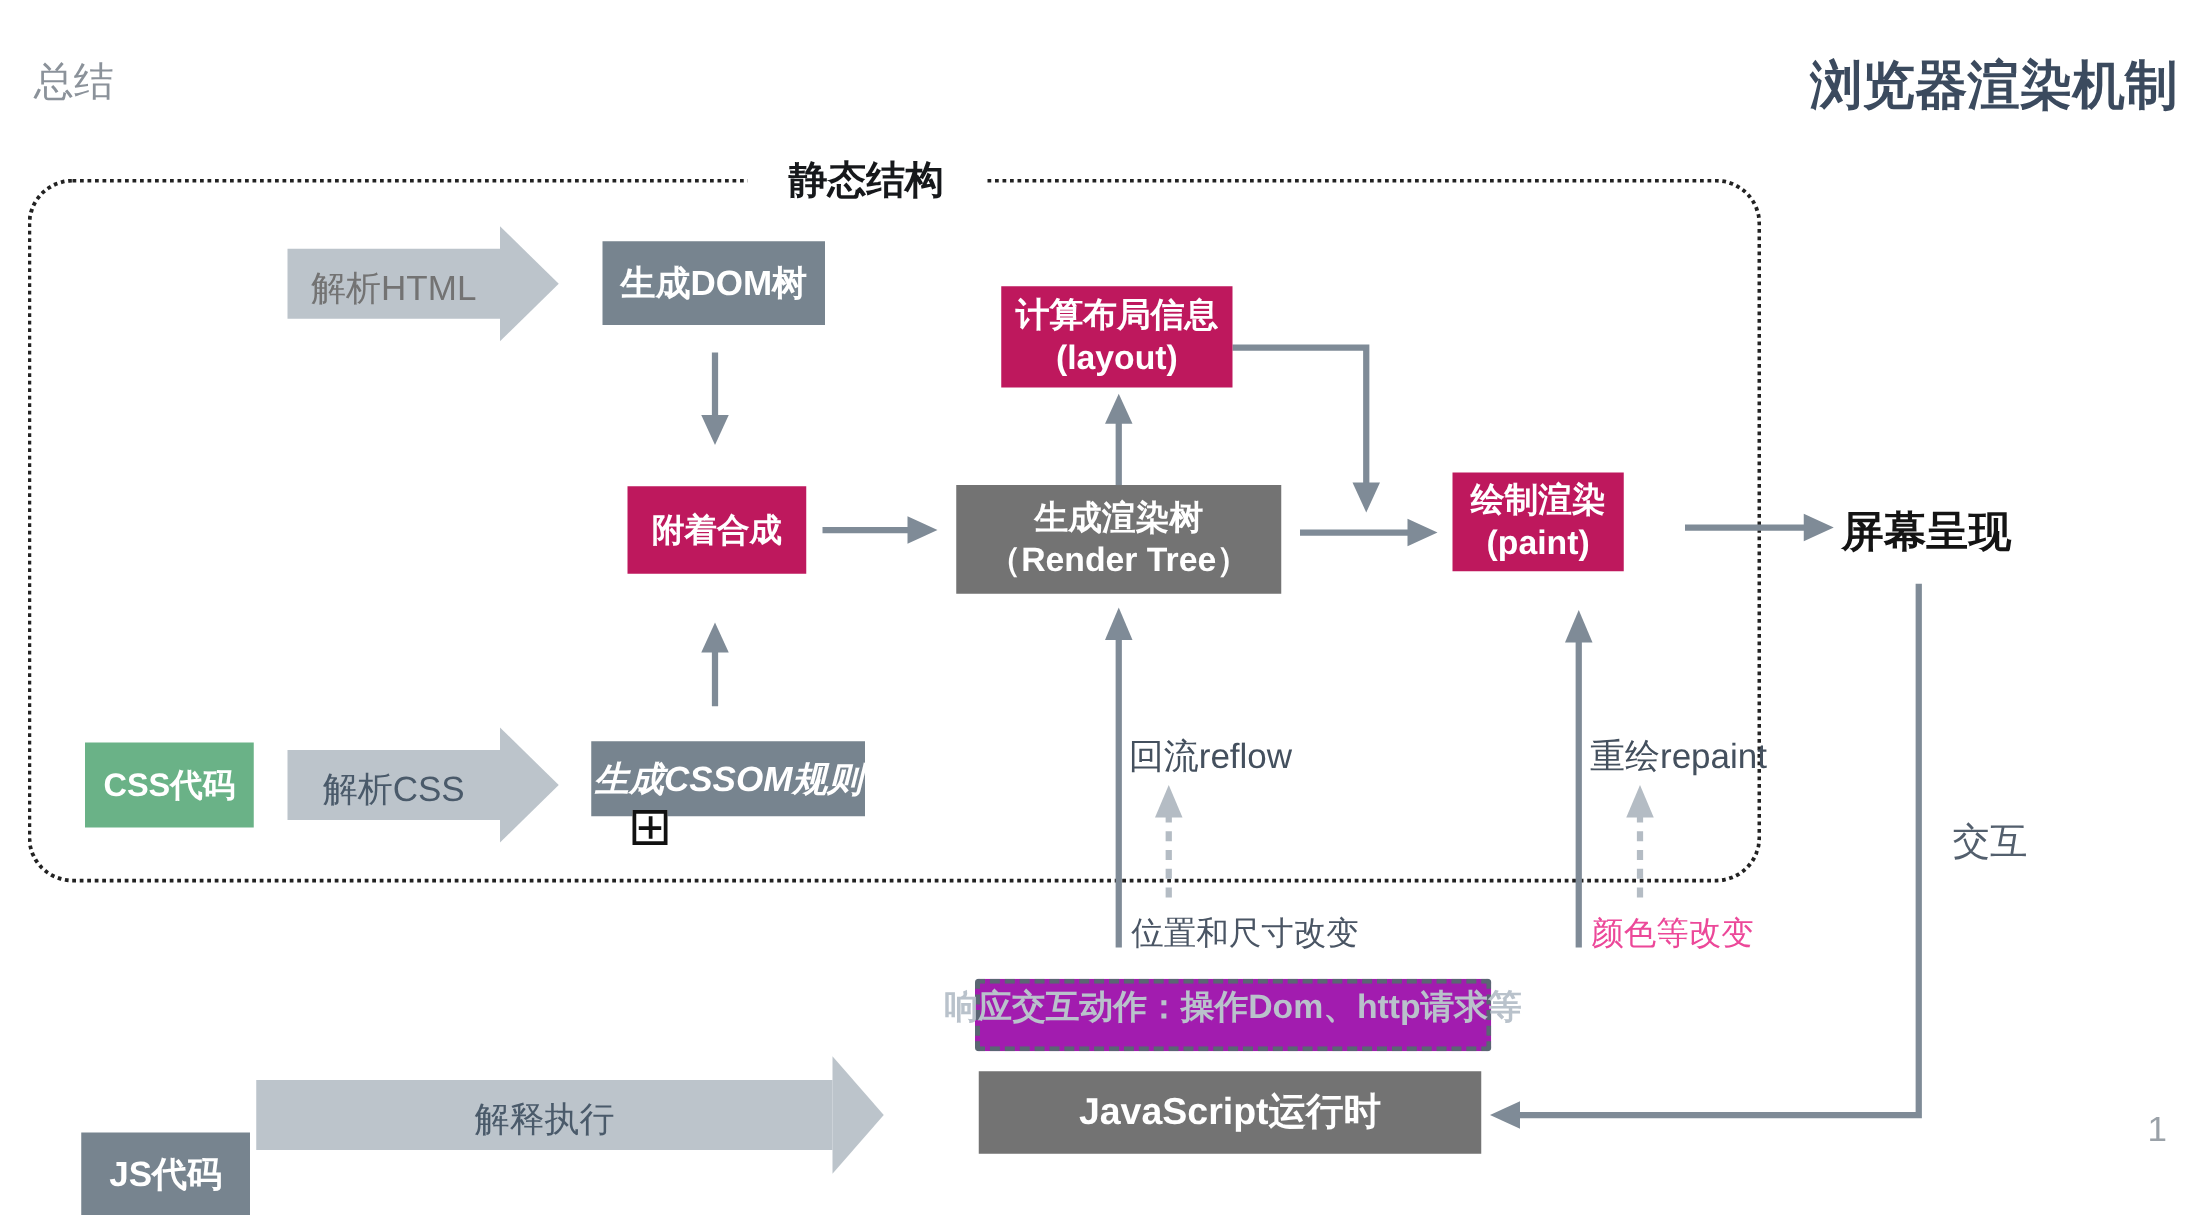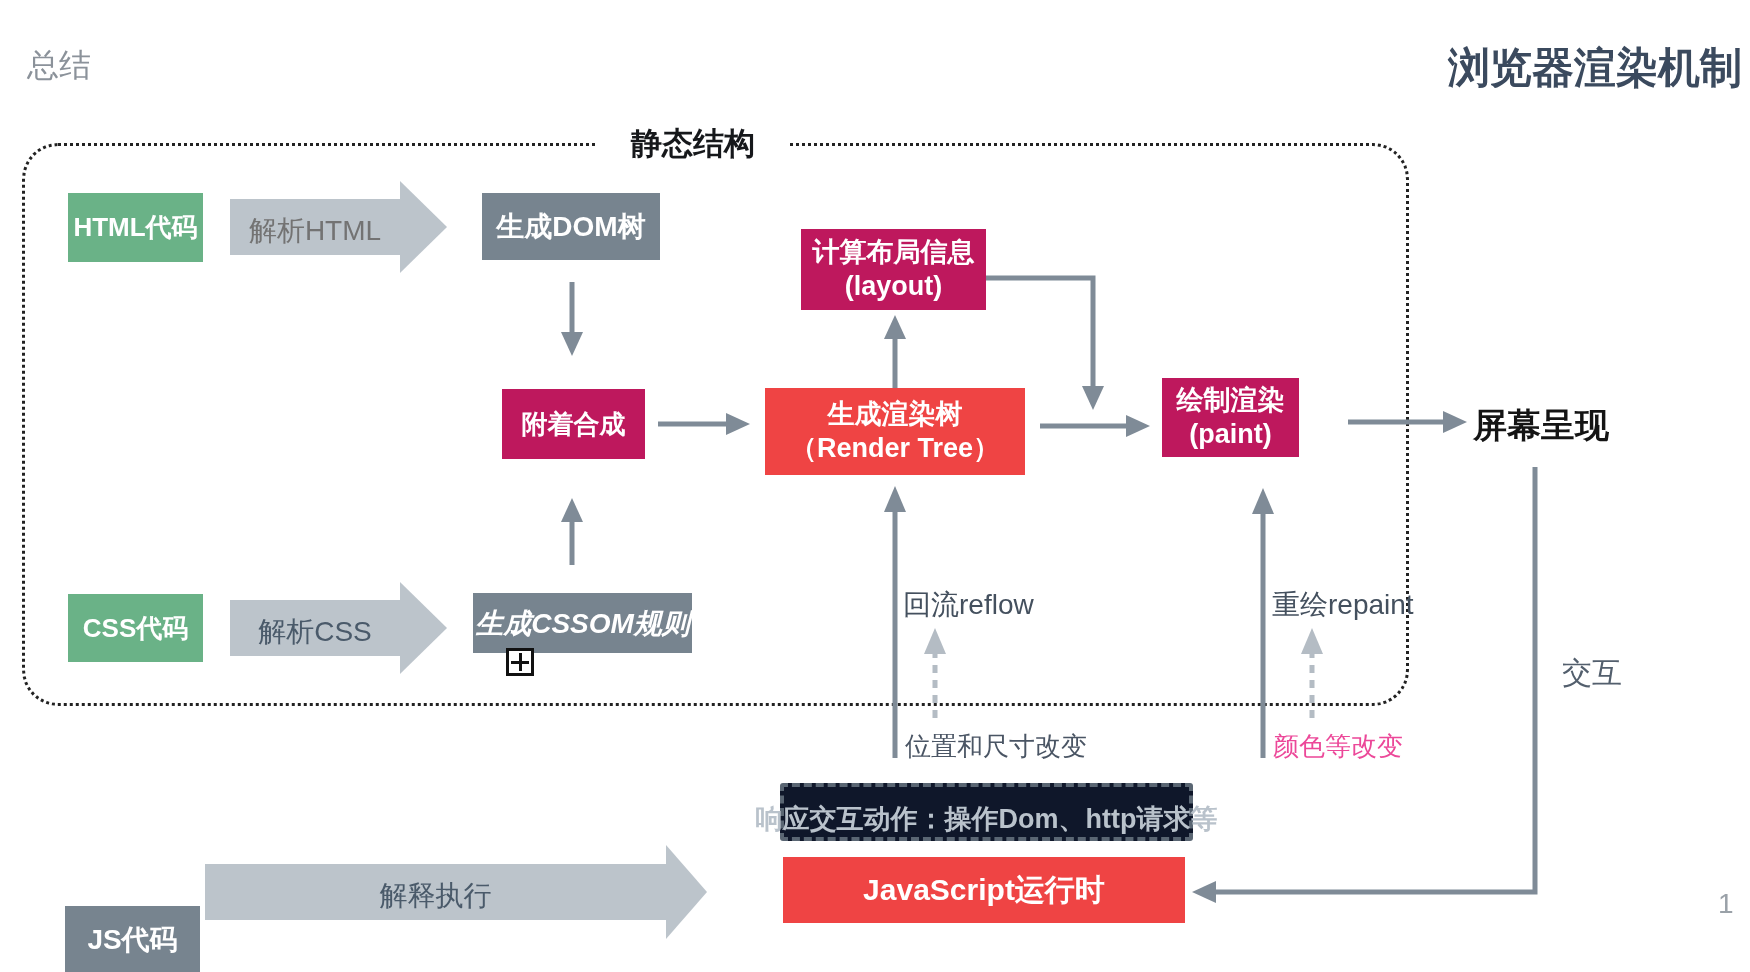--- a/index.html
+++ b/index.html
@@ -7,38 +7,38 @@
     position:relative;width:1750px;height:972px;background:#ffffff;overflow:hidden;
     font-family:"Liberation Sans","DejaVu Sans",sans-serif;
   }
   .box{
     position:absolute;display:flex;flex-direction:column;align-items:center;justify-content:center;
     color:#ffffff;font-weight:bold;text-align:center;line-height:1.25;
   }
   .green{background:#6ab287;}
   .slate{background:#77848f;}
   .orange{background:#be185d;}
-  .red{background:#ef4444;}
+  .red{background:#737373;}
   .label{position:absolute;white-space:nowrap;}
   .arrow-layer{position:absolute;left:0;top:0;}
   
   .static-rect{
     position:absolute;left:22px;top:143px;width:1381px;height:557px;
     border:3px dotted #222222;border-radius:36px;background:transparent;
   }
   .static-label{
     position:absolute;left:598px;top:122px;width:190px;height:44px;
     background:#ffffff;display:flex;align-items:center;justify-content:center;
     font-size:31px;font-weight:bold;color:#16181b;
   }
   .dashed-box{
     position:absolute;left:780px;top:783px;width:405px;height:50px;
     border:4px dashed #5a6673;border-radius:3px;
-    display:flex;align-items:flex-end;justify-content:center;
-    font-size:27px;font-weight:bold;color:#b9c2cb;background:#0f172a;white-space:nowrap;
+    display:flex;align-items:flex-start;justify-content:center;
+    font-size:27px;font-weight:bold;color:#b9c2cb;background:#a21caf;white-space:nowrap;
   }
   
   .plusbox{position:absolute;left:506px;top:648px;width:22px;height:22px;border:3px solid #111;background:#fff;}
   .plusbox .h{position:absolute;left:2px;right:2px;top:50%;margin-top:-1.5px;height:3px;background:#111;}
   .plusbox .v{position:absolute;top:2px;bottom:2px;left:50%;margin-left:-1.5px;width:3px;background:#111;}
 </style>
 </head>
 <body>
 
 <div class="canvas">
@@ -112,23 +112,20 @@
       <g>
         <line x1="1312" y1="718" x2="1312" y2="652"></line>
         <polygon points="1301,654 1323,654 1312,628" stroke="none" stroke-dasharray="none"></polygon>
       </g>
     </g>
   </svg>
 
   <div class="label" style="left:27px;top:44px;font-size:32px;color:#8b929a;">总结</div>
   <div class="label" style="right:8px;top:40px;font-size:42px;font-weight:bold;color:#3b4a5e;">浏览器渲染机制</div>
 
-  <div class="box green" style="left:68px;top:193px;width:135px;height:69px;font-size:26px;">
-    <span>HTML代码</span>
-  </div>
   <div class="label" style="left:230px;top:212px;width:170px;text-align:center;font-size:28px;color:#737373;">解析HTML</div>
   <div class="box slate" style="left:482px;top:193px;width:178px;height:67px;font-size:28px;">
     <span>生成DOM树</span>
   </div>
 
   <div class="box orange" style="left:502px;top:389px;width:143px;height:70px;font-size:26px;text-align:center;">
     <span>附着合成</span>
   </div>
   <div class="box orange" style="left:801px;top:229px;width:185px;height:81px;font-size:27px;">
     <span>计算布局信息</span>

